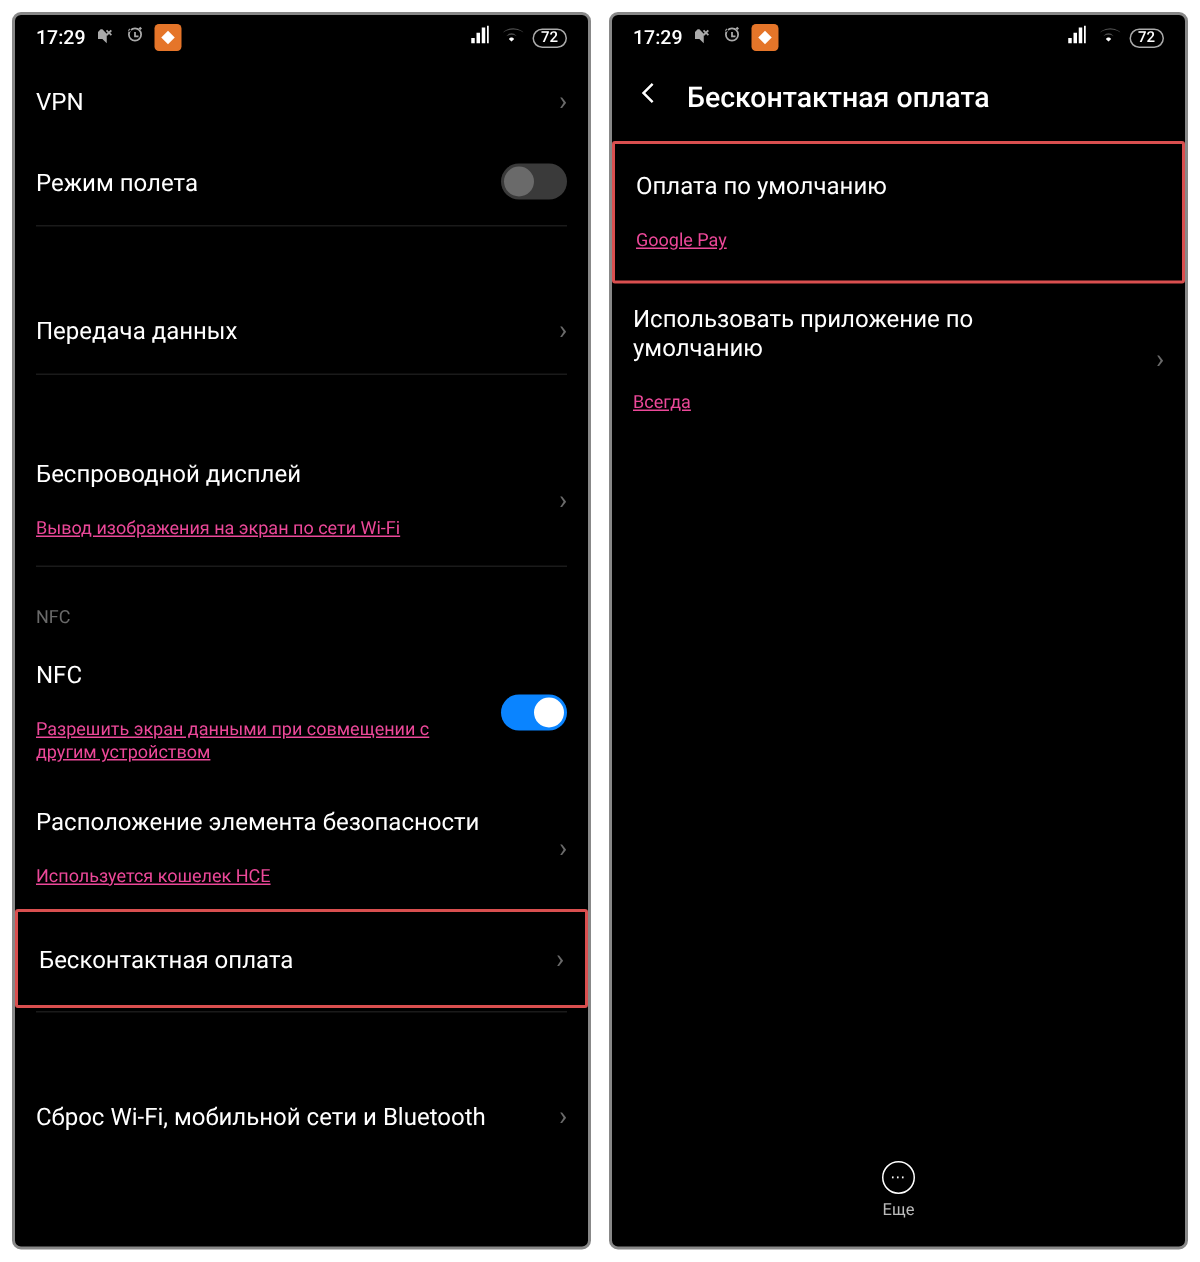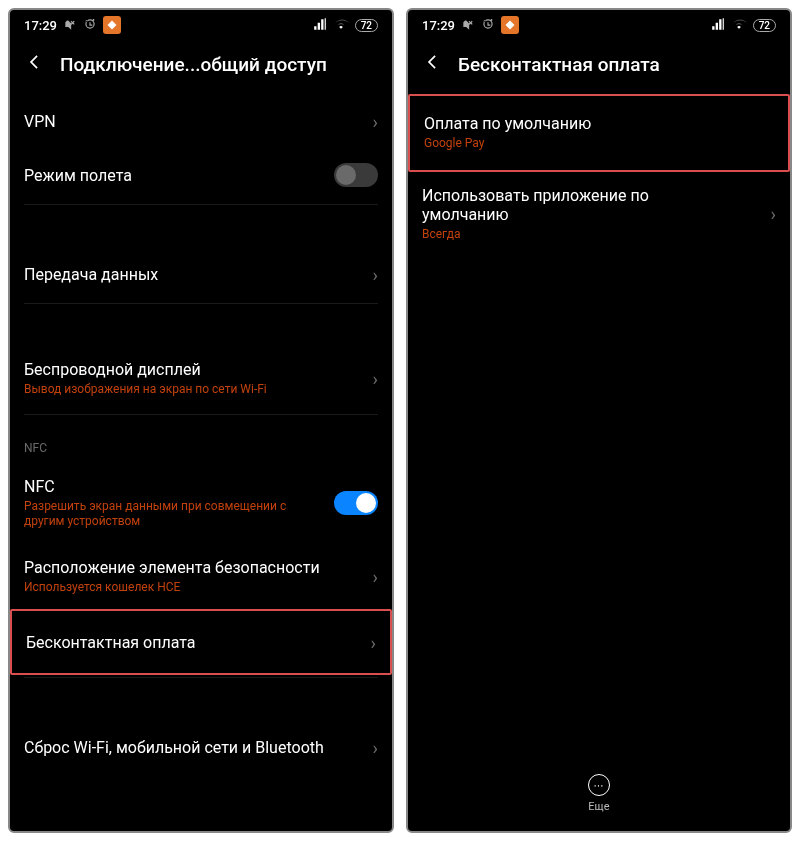--- a/index.html
+++ b/index.html
@@ -79,24 +79,25 @@
       justify-content: space-between;
       padding: 14px 0;
       min-height: 54px;
       gap: 27px;
     }
     .row-title {
       color: #fff;
       font-size: 16px;
     }
     .row-sub {
-      color: #c2410c;
+      color: #ec4899;
       font-size: 12px;
-      margin-top: 3px;
+      margin-top: 20px;
       line-height: 1.3;
+      text-decoration: underline;
     }
     .row-left { flex: 1; padding-right: 10px; }
     .chev {
       color: #6a6a6a;
       font-size: 18px;
     }
     .divider {
       height: 1px;
       background: #1a1a1a;
       margin: 2px 0;
@@ -195,28 +196,20 @@
       <span class="status-svg">
         <svg width="16" height="14" viewBox="0 0 24 24">
             <path fill="#fff" d="M12 20l3-3a4.2 4.2 0 0 0-6 0zm-6-6l3-3a8.5 8.5 0 0 1 6 0l3 3a12.7 12.7 0 0 0-12 0zm-4-4l2-2a16.9 16.9 0 0 1 20 0l2 2a21.2 21.2 0 0 0-24 0z" opacity="0.3"></path>
             <path fill="#fff" d="M12 20l3-3a4.2 4.2 0 0 0-6 0z"></path>
           </svg>
       </span>
       <span class="battery">72</span>
     </div>
   </div>
 
-  <div class="header">
-    <span class="back-btn">
-      <svg width="20" height="20" viewBox="0 0 24 24">
-          <path fill="#fff" d="M15 4l-8 8 8 8 1.4-1.4L9.8 12l6.6-6.6z"></path>
-        </svg>
-    </span>
-    <span class="header-title">Подключение...общий доступ</span>
-  </div>
 
   <div class="content">
     <div class="row">
       <div class="row-left">
           <div class="row-title">VPN</div>
         </div>
       <span class="chev">›</span>
     </div>
 
     <div class="row">

